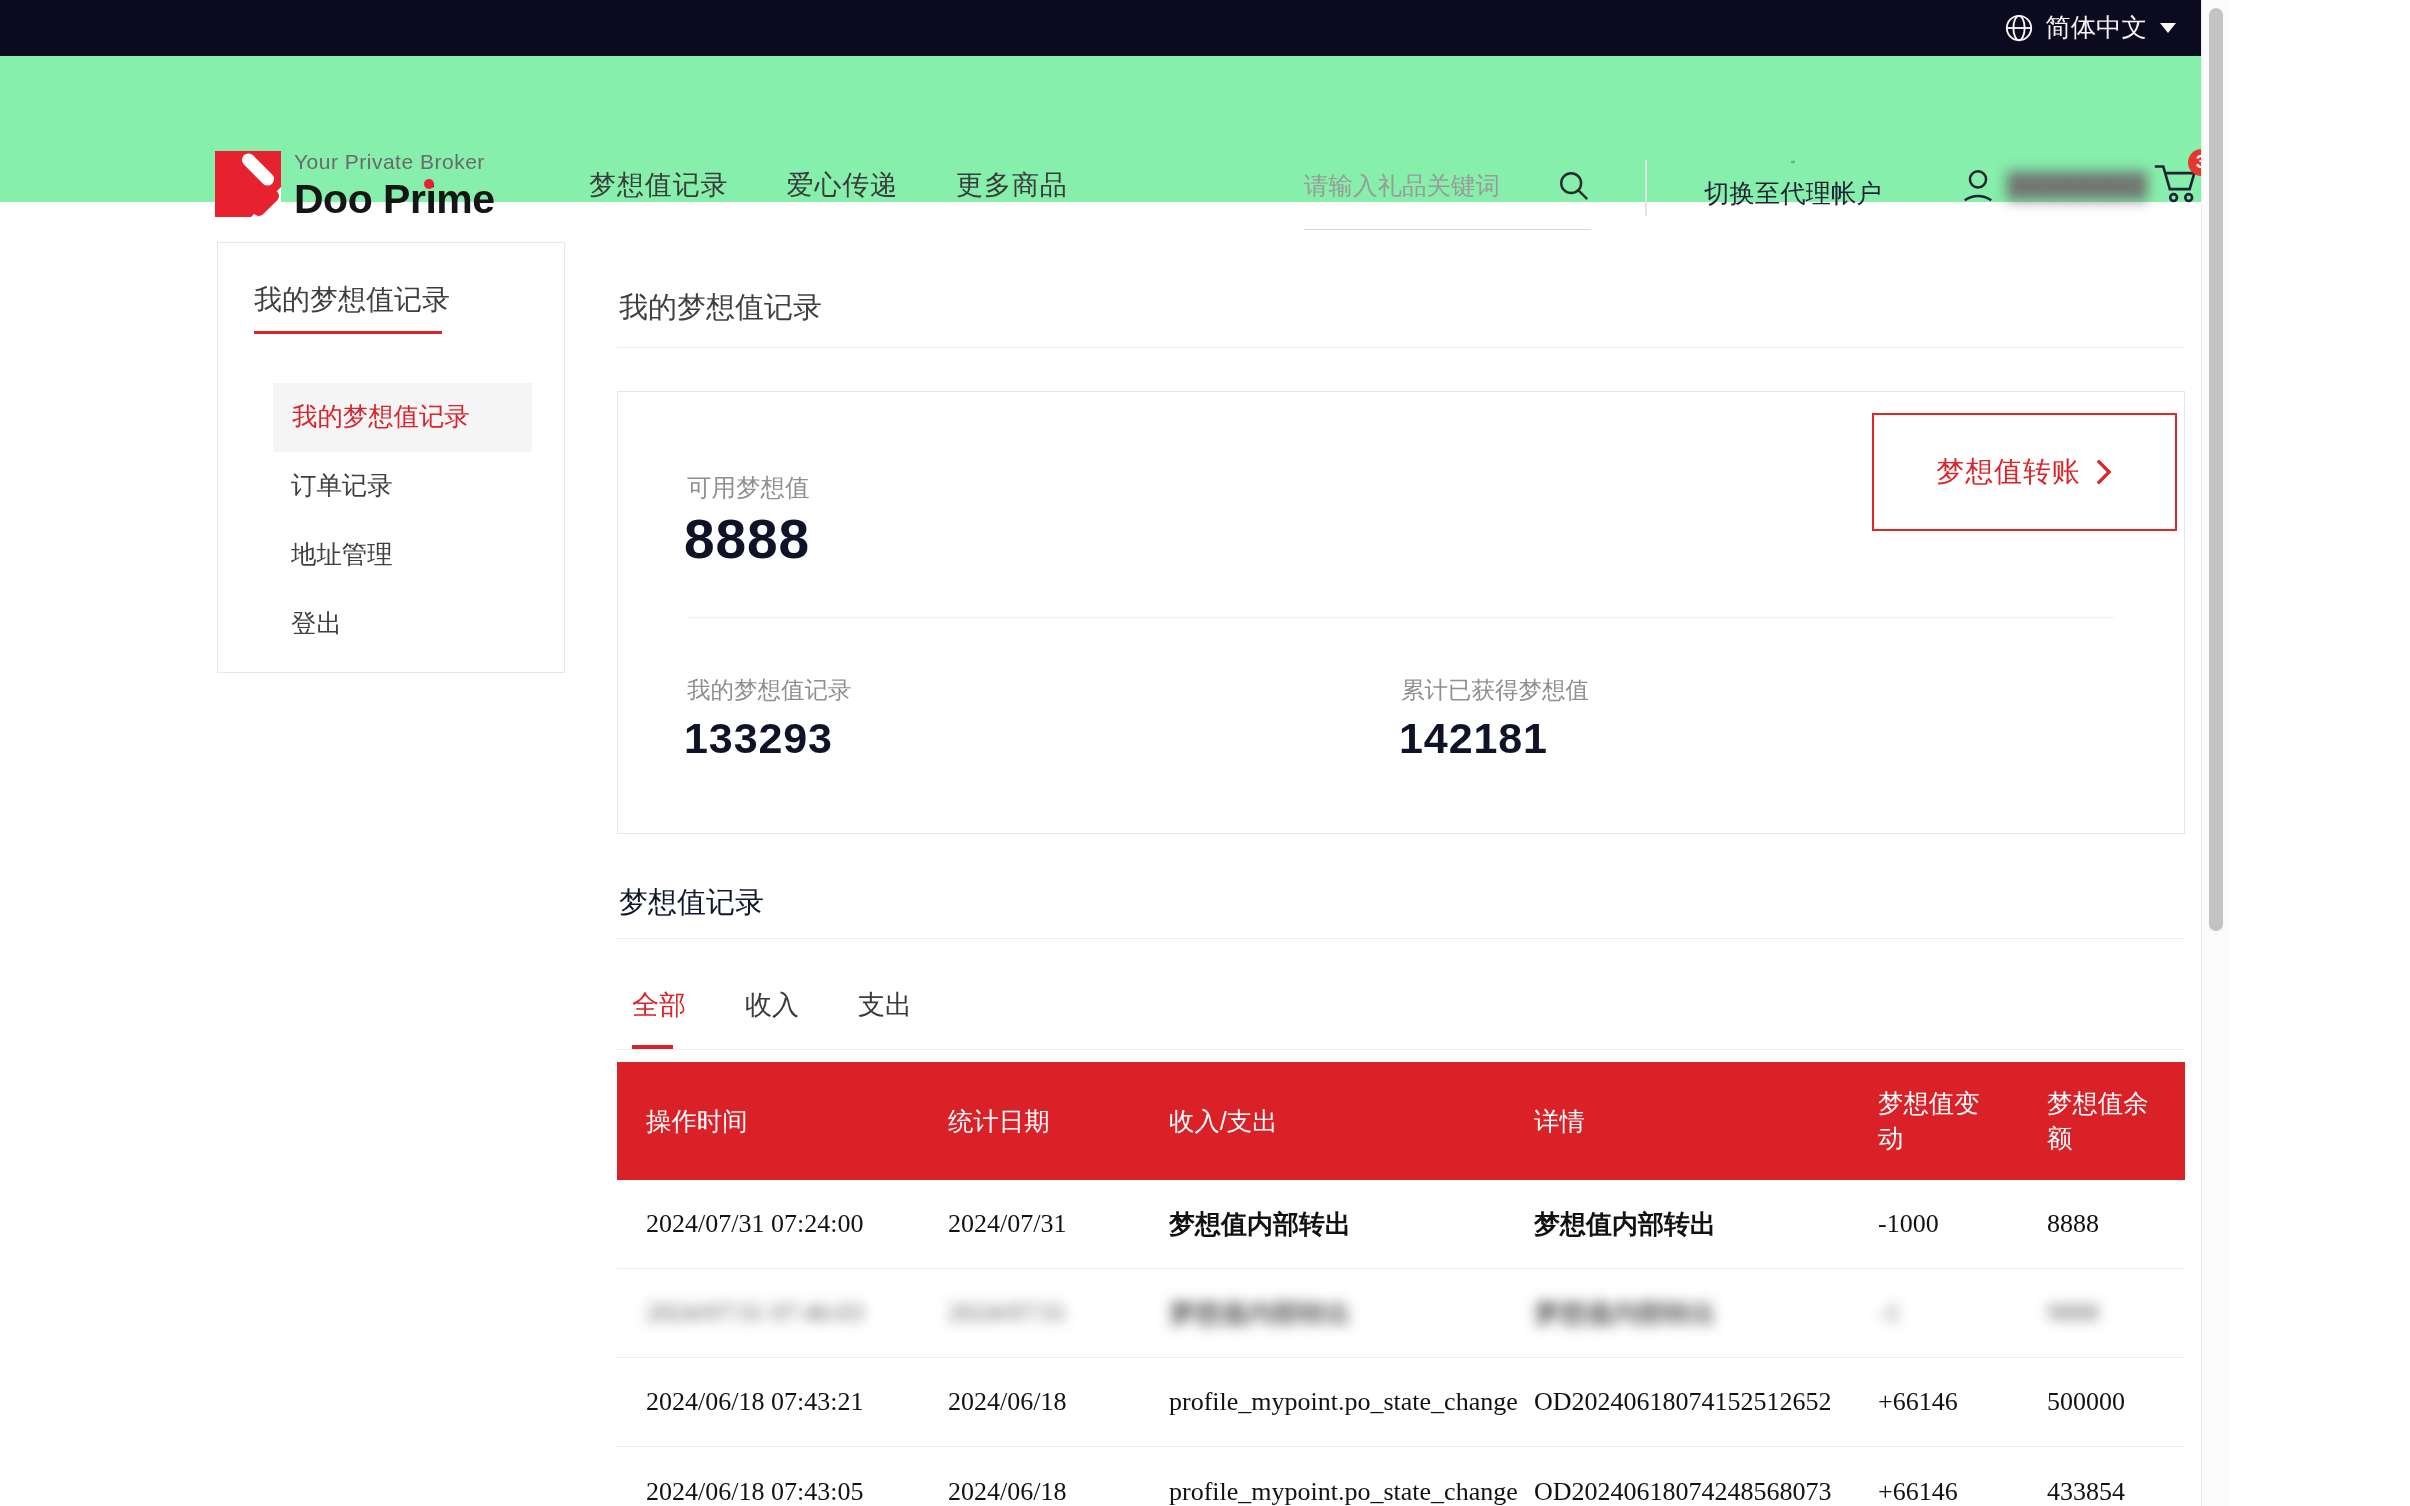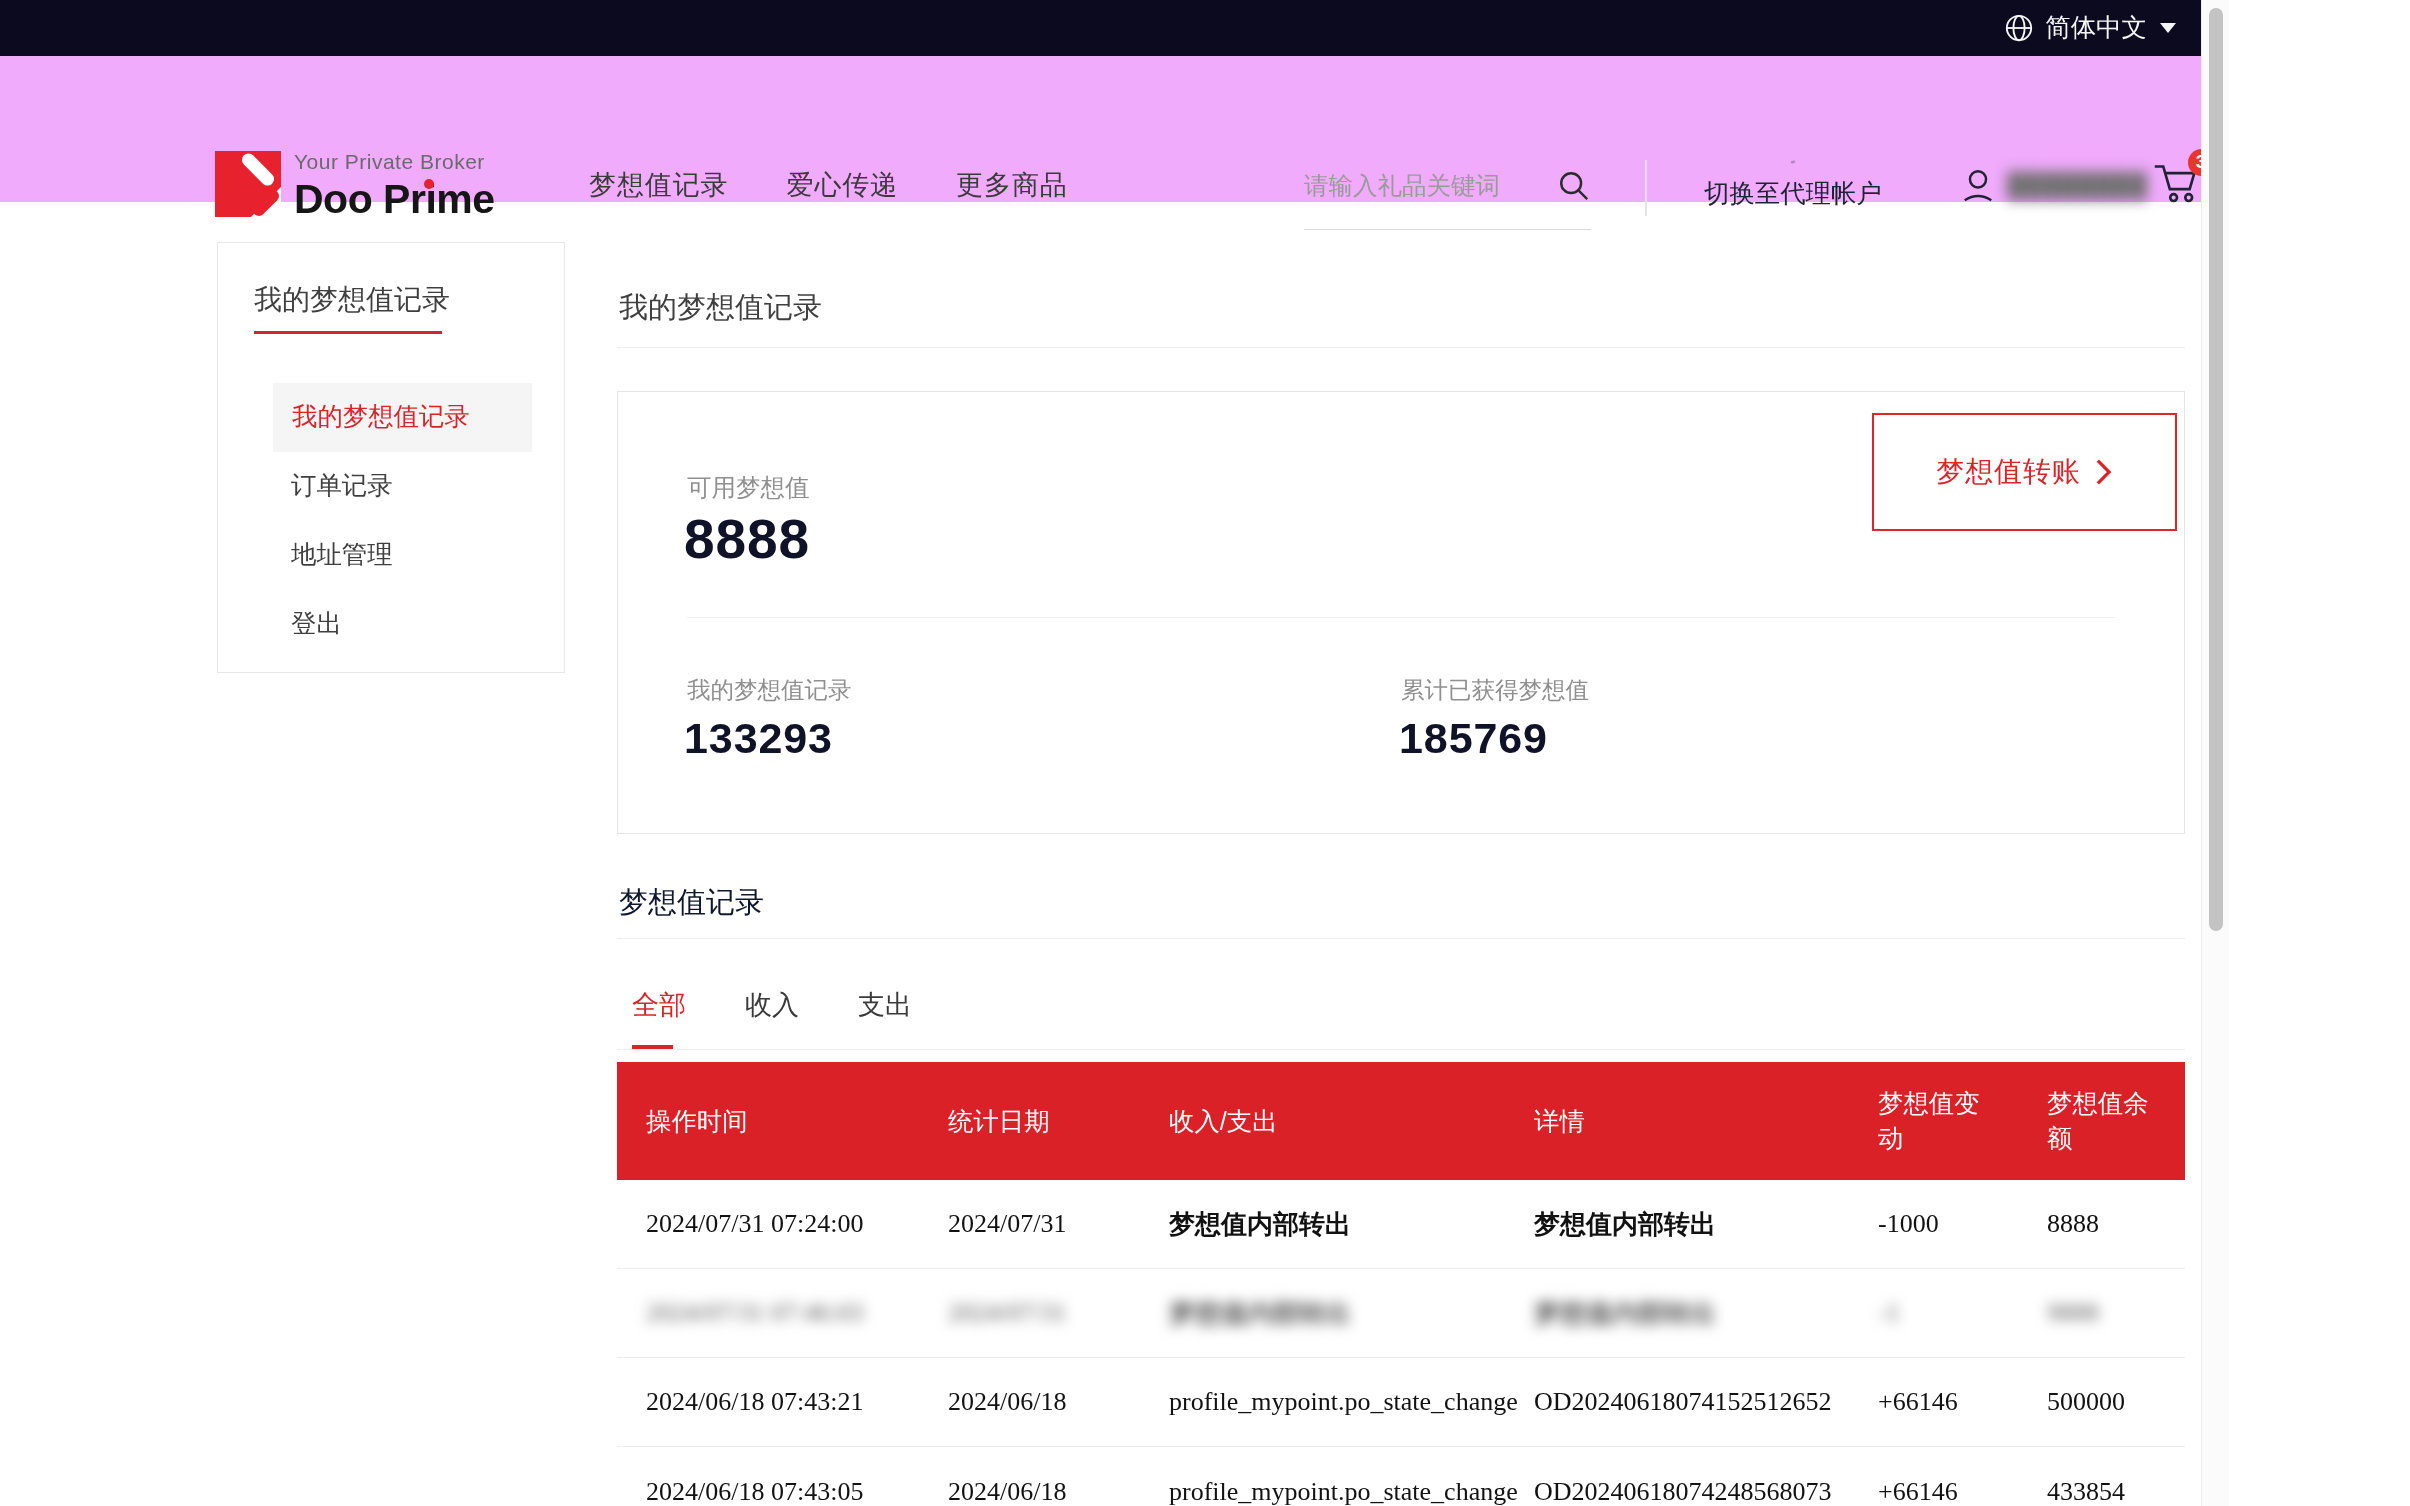--- a/index.html
+++ b/index.html
@@ -10,21 +10,21 @@
   
   .topbar { position:absolute; left:0; top:0; width:2411px; height:56px; background:#0C0A1E; }
   .lang { position:absolute; right:235px; top:0; height:56px; display:flex; align-items:center; gap:11.3px; color:#F5F5F8; font-size:25.4px; cursor:pointer; }
   .caret-down { width:0; height:0; border-left:8.5px solid transparent; border-right:8.5px solid transparent; border-top:10.4px solid #F5F5F8; margin-left:1.9px; }
 
   
   .scrollbar { position:absolute; right:0; top:0; width:28px; height:1507px; background:#FBFBFB; border-left:0.9px solid #ECECEC; z-index:50; }
   .scroll-thumb { position:absolute; left:6.6px; top:7.5px; width:14px; height:923px; border-radius:7.5px; background:#C3C3C3; }
 
   
-  .header { position:absolute; left:0; top:56px; width:2411px; height:146px; background:#f0abfc; }
+  .header { position:absolute; left:0; top:56px; width:2411px; height:146px; background:#86efac; }
   .logo { position:absolute; left:215px; top:94px; width:395px; height:68px; cursor:pointer; }
   .logo-icon { position:absolute; left:0; top:0.9px; width:66px; height:66px; background:#E8212E; }
   .logo-slash-top { position:absolute; left:22.6px; top:12.2px; width:40px; height:13px; border-radius:7.5px; background:#fff; transform:rotate(45deg); }
   .logo-cut { position:absolute; right:0; bottom:0; width:0; height:0; border-left:30px solid transparent; border-bottom:30px solid #fff; }
   .logo-slash-bot { position:absolute; left:35px; top:46px; width:32px; height:12.2px; border-radius:7.5px; background:#E8212E; transform:rotate(-45deg); }
   .logo-text { position:absolute; left:79px; top:0; }
   .logo-tagline { font-size:21px; color:#6A6A6A; letter-spacing:0.5px; }
   .logo-brand { position:relative; font-size:41px; font-weight:700; color:#161616; letter-spacing:-0.5px; margin-top:1.9px; }
   .brand-i-dot { position:absolute; left:130px; top:2.8px; width:10.4px; height:10.4px; border-radius:50%; background:#E8212E; }
 
@@ -207,21 +207,21 @@
       <svg width="19" height="32" viewBox="0 0 20 34" fill="none" stroke="#DB2328" stroke-width="3.4">
         <polyline points="4,5 16,17 4,29"></polyline>
       </svg>
     </div>
 
     <div class="card-rule"></div>
 
     <div class="card-label lbl-used">我的梦想值记录</div>
     <div class="val-big val-used">133293</div>
     <div class="card-label lbl-earned">累计已获得梦想值</div>
-    <div class="val-big val-earned">185769</div>
+    <div class="val-big val-earned">142181</div>
   </div>
 
   <div class="records-title">梦想值记录</div>
   <div class="rule rule-records"></div>
 
   <div class="tabs">
     <div class="tab active">全部</div>
     <div class="tab">收入</div>
     <div class="tab">支出</div>
   </div>

